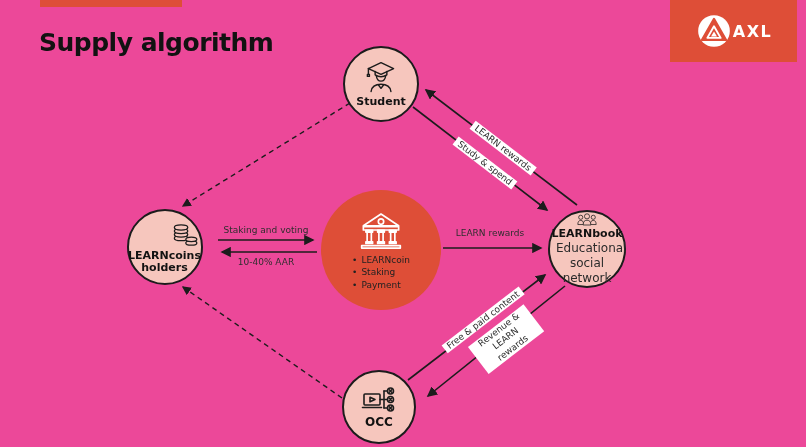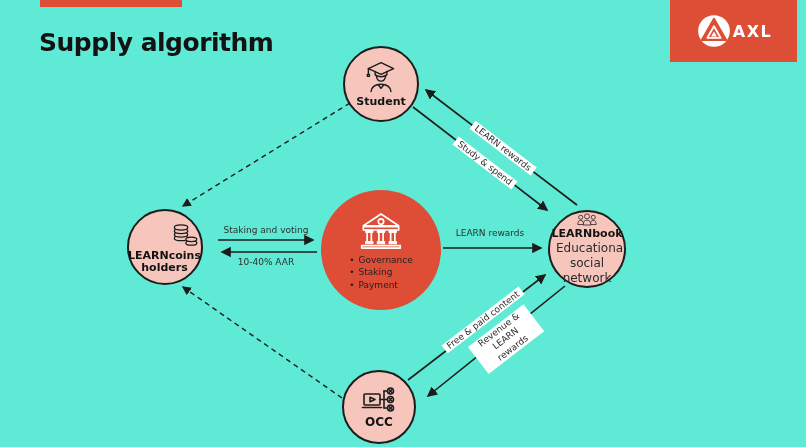--- a/index.html
+++ b/index.html
@@ -2,21 +2,21 @@
 <html style="--accent: #DE4E37; --node-fill: #F6C6BD; --line: #1C1C1C;"><head>
 <meta charset="utf-8">
 <style>
   :root{
     --accent:#DE4E37;
     --node-fill:#F6C6BD;
     --line:#1C1C1C;
   }
   *{margin:0;padding:0;box-sizing:border-box;}
   body{font-family:"DejaVu Sans","Liberation Sans",sans-serif;background:#fff;}
-  .slide{position:relative;width:806px;height:447px;background:#5eead4;overflow:hidden;}
+  .slide{position:relative;width:806px;height:447px;background:#ec4899;overflow:hidden;}
 
   .top-bar{position:absolute;left:40px;top:0;width:142px;height:7px;background:var(--accent);}
   .page-title{position:absolute;left:39px;top:28px;font-size:25px;font-weight:800;color:#121212;letter-spacing:-0.5px;}
 
   .logo{position:absolute;left:670px;top:0;width:127px;height:62px;background:var(--accent);
         display:flex;align-items:center;justify-content:center;}
   .logo-text{color:#fff;font-weight:800;font-size:16px;letter-spacing:1.5px;}
 
   .edge-layer{position:absolute;left:0;top:0;width:806px;height:447px;}
   .edge-layer line{stroke:var(--line);stroke-width:1.6px;}
@@ -125,21 +125,21 @@
         <rect class="w" x="10" y="39" width="8" height="2"></rect>
       <rect class="w" x="24" y="25.5" width="8" height="2"></rect>
         <path class="w" d="M25.5,27.5 V39 M30.5,27.5 V39"></path>
         <rect class="w" x="24" y="39" width="8" height="2"></rect>
       <rect class="w" x="38" y="25.5" width="8" height="2"></rect>
         <path class="w" d="M39.5,27.5 V39 M44.5,27.5 V39"></path>
         <rect class="w" x="38" y="39" width="8" height="2"></rect>
       <rect class="w" x="5" y="43.5" width="46" height="3"></rect>
     </svg>
     <ul class="treasury-bullets">
-      <li>Governance</li>
+      <li>LEARNcoin</li>
       <li>Staking</li>
       <li>Payment</li>
     </ul>
   </div>
 
   <div class="node pink node-learnbook">
     <svg class="icon" width="36" height="27" viewBox="0 0 44 33">
       <circle class="sf" cx="9" cy="11" r="4.3"></circle>
       <path class="sf" d="M3,26 Q3,17.5 9,17.5 Q15,17.5 15,26 Z"></path>
       <circle class="sf" cx="35" cy="11" r="4.3"></circle>

